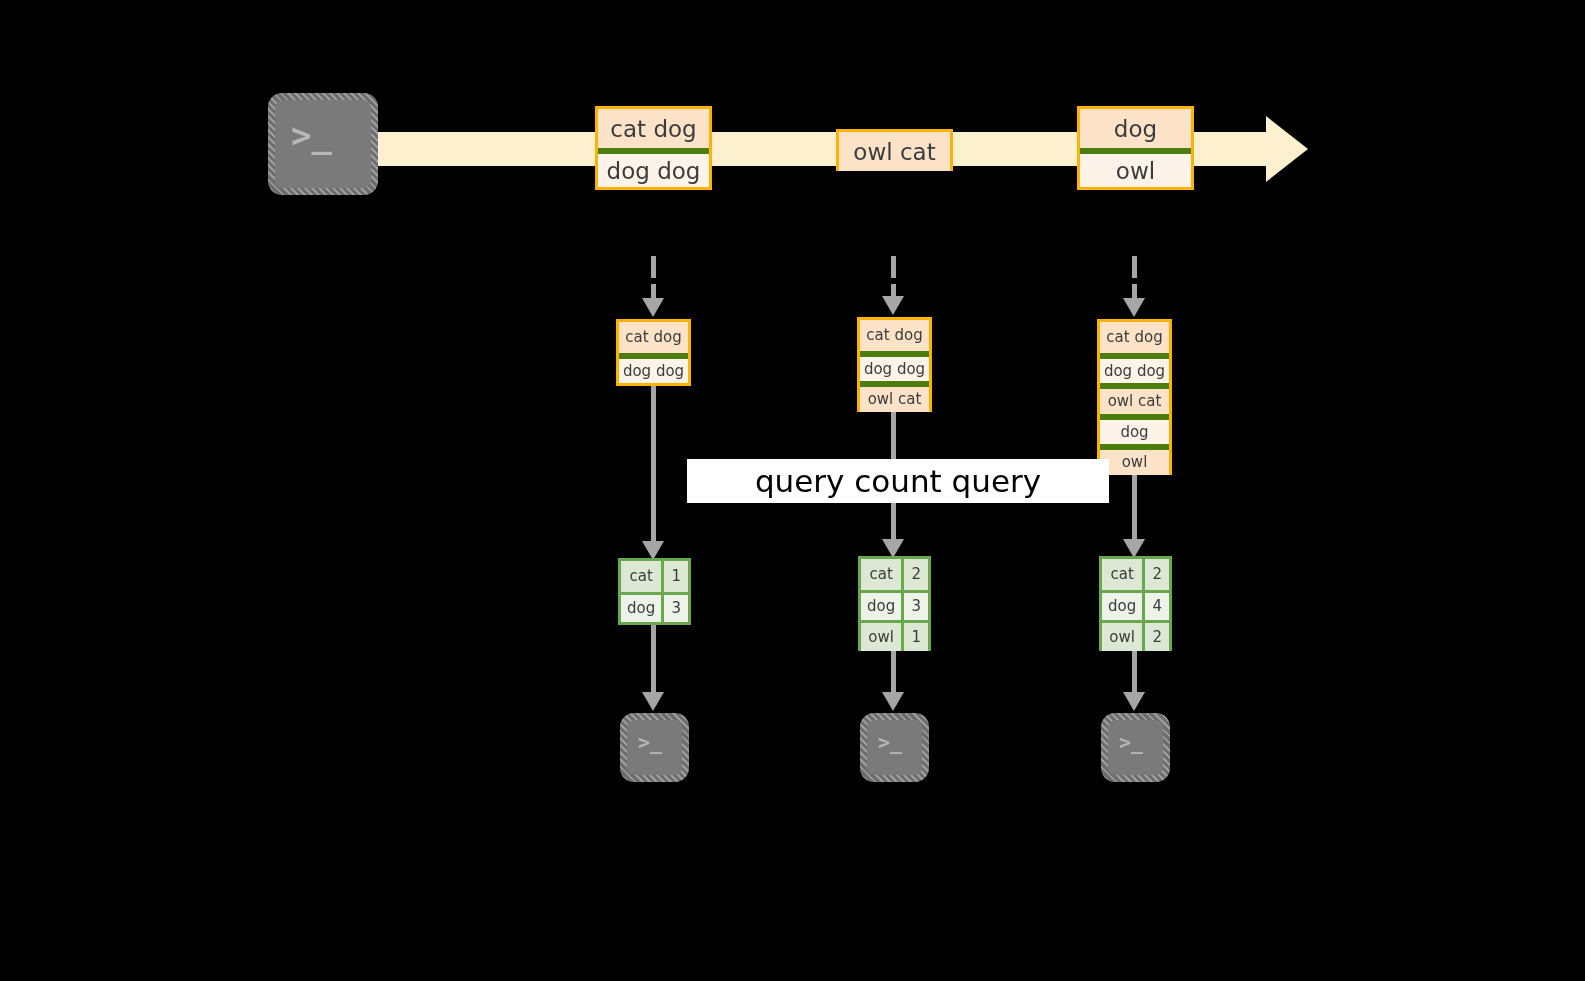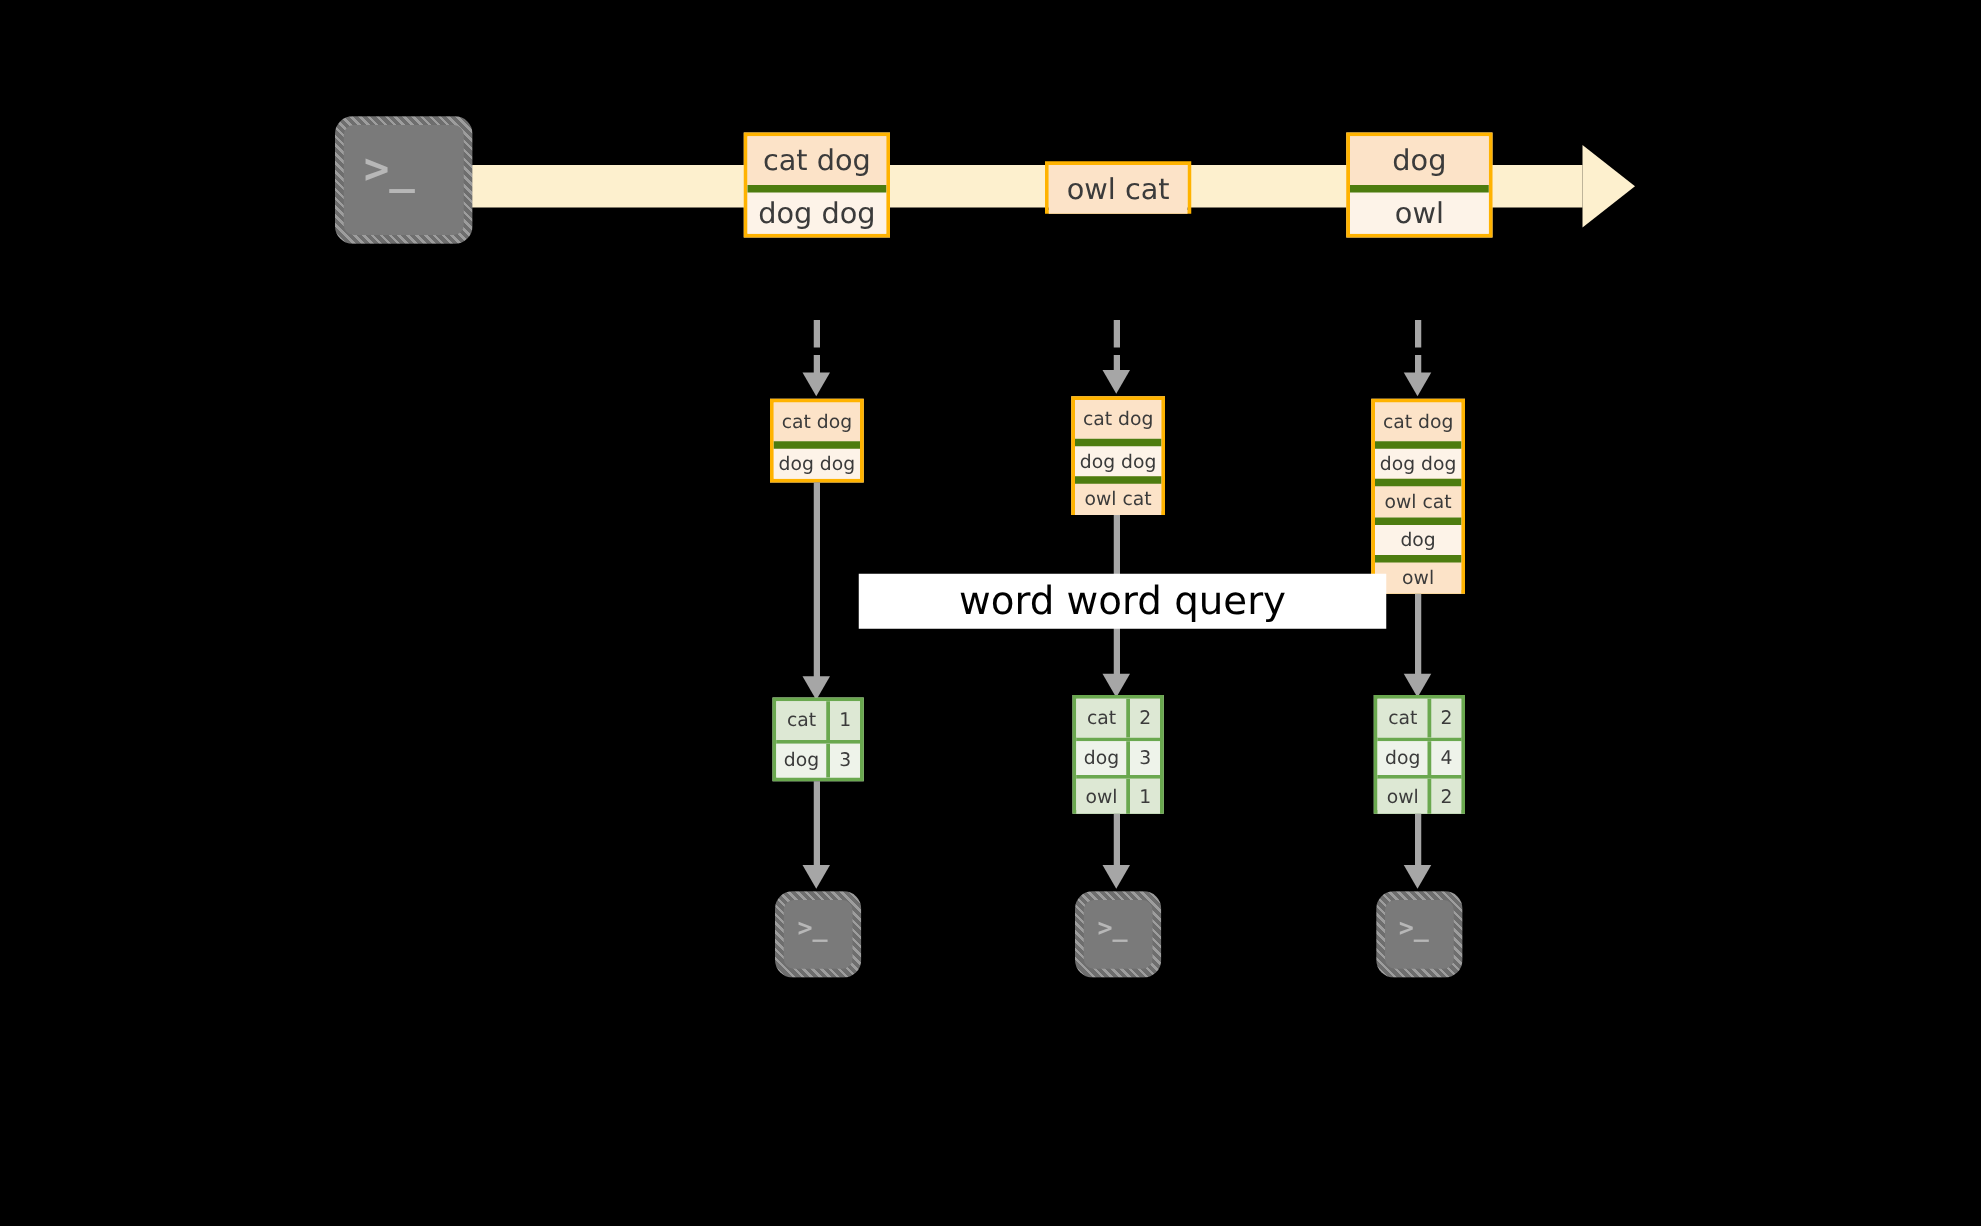--- a/index.html
+++ b/index.html
@@ -207,21 +207,21 @@
   <div class="arrow-line" style="left:651px; top:386px; height:162px;"></div>
   <div class="arrow-head" style="left:642px; top:541px;"></div>
 
   <div class="arrow-line" style="left:891px; top:412px; height:136px;"></div>
   <div class="arrow-head" style="left:882px; top:539px;"></div>
 
   <div class="arrow-line" style="left:1132px; top:475px; height:73px;"></div>
   <div class="arrow-head" style="left:1123px; top:539px;"></div>
 
   <div class="query-label" style="left:687px; top:459px; width:422px; height:44px;">
-    <span>word word query</span>
+    <span>query count query</span>
   </div>
 
   <div class="gbox" style="left:618px; top:558px; width:73px; height:67px;">
     <div class="grow shadeA">
       <div class="gcell key">cat</div>
       <div class="gcell val">1</div>
     </div>
     <div class="grow shadeB">
       <div class="gcell key">dog</div>
       <div class="gcell val">3</div>

